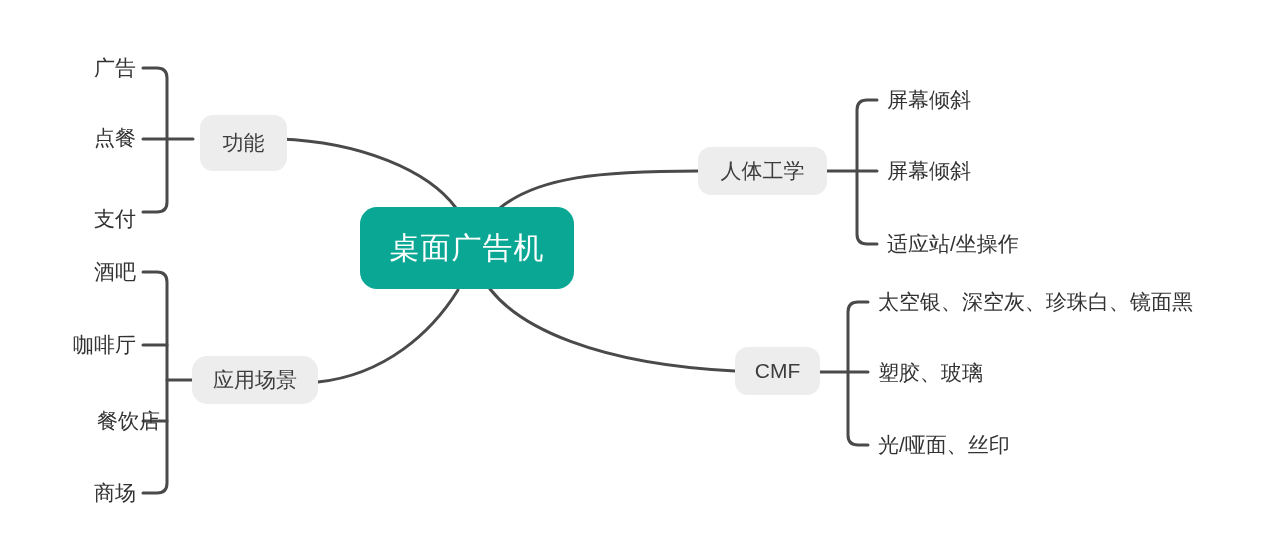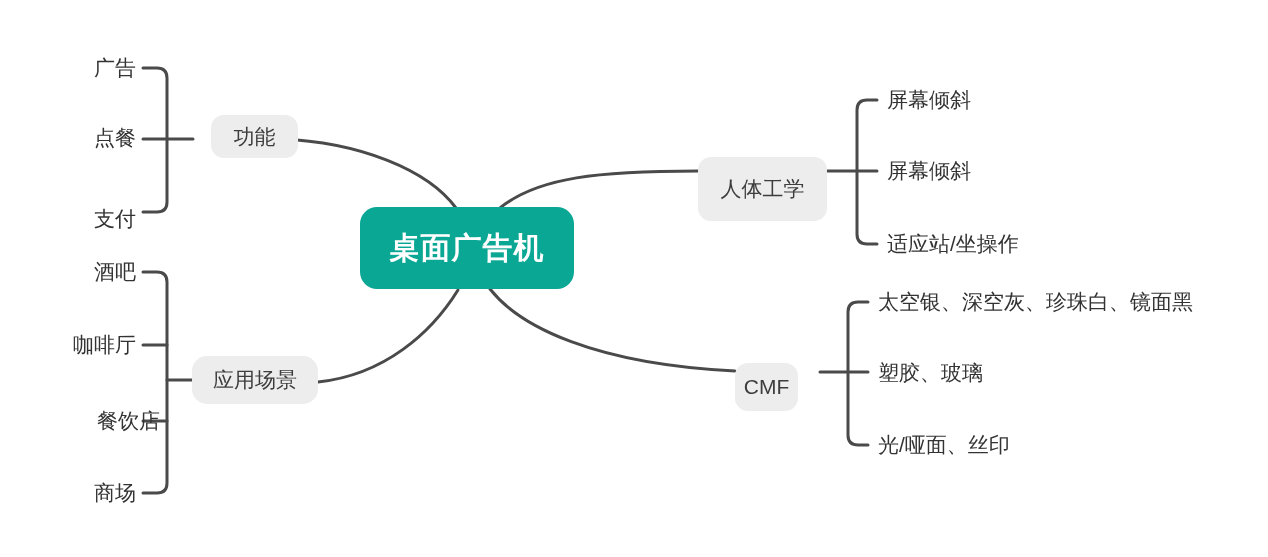--- a/index.html
+++ b/index.html
@@ -26,21 +26,21 @@
   }
   .root-node {
     position: absolute;
     left: 360px; top: 207px;
     width: 214px; height: 82px;
     background: var(--root-bg, #0aa794);
     color: var(--root-text, #ffffff);
     border-radius: 17px;
     display: flex; align-items: center; justify-content: center;
     font-size: 30px;
-    font-weight: bold;
+    font-weight: normal;
     letter-spacing: 1px;
     z-index: 2;
   }
   .branch-node {
     position: absolute;
     background: var(--branch-bg, #ededed);
     color: var(--branch-text, #3d3d3d);
     border-radius: 13px;
     display: flex; align-items: center; justify-content: center;
     font-size: 21px;
@@ -78,27 +78,27 @@
     <path d="M 827 171 H 877"></path>
     <path d="M 877 100 H 867 Q 857 100 857 110 V 234 Q 857 244 867 244 H 877"></path>
 
     <path d="M 490 289 C 520 327 595 364 735 371"></path>
     <path d="M 820 372 H 868"></path>
     <path d="M 868 302 H 858 Q 848 302 848 312 V 435 Q 848 445 858 445 H 868"></path>
   </svg>
 
   <div class="root-node">桌面广告机</div>
 
-  <div class="branch-node" style="left:211px; top:115px; width:87px; height:43px;">功能</div>
+  <div class="branch-node" style="left:200px; top:115px; width:87px; height:56px;">功能</div>
 
   <div class="branch-node" style="left:192px; top:356px; width:126px; height:48px;border-radius:15px;">应用场景</div>
 
-  <div class="branch-node" style="left:698px; top:157px; width:129px; height:64px;">人体工学</div>
+  <div class="branch-node" style="left:698px; top:147px; width:129px; height:48px;">人体工学</div>
 
-  <div class="branch-node" style="left:735px; top:347px; width:63px; height:48px;margin-top:16px;">CMF</div>
+  <div class="branch-node" style="left:735px; top:347px; width:85px; height:48px;">CMF</div>
 
   <div class="leaf left-side" style="left:136px; top:68px;">广告</div>
   <div class="leaf left-side" style="left:136px; top:138px;">点餐</div>
   <div class="leaf left-side" style="left:136px; top:219px;">支付</div>
 
   <div class="leaf left-side" style="left:136px; top:272px;">酒吧</div>
   <div class="leaf left-side" style="left:136px; top:345px;">咖啡厅</div>
   <div class="leaf left-side" style="left:129px; top:421px;margin-left:31px;">餐饮店</div>
   <div class="leaf left-side" style="left:136px; top:493px;">商场</div>
 

